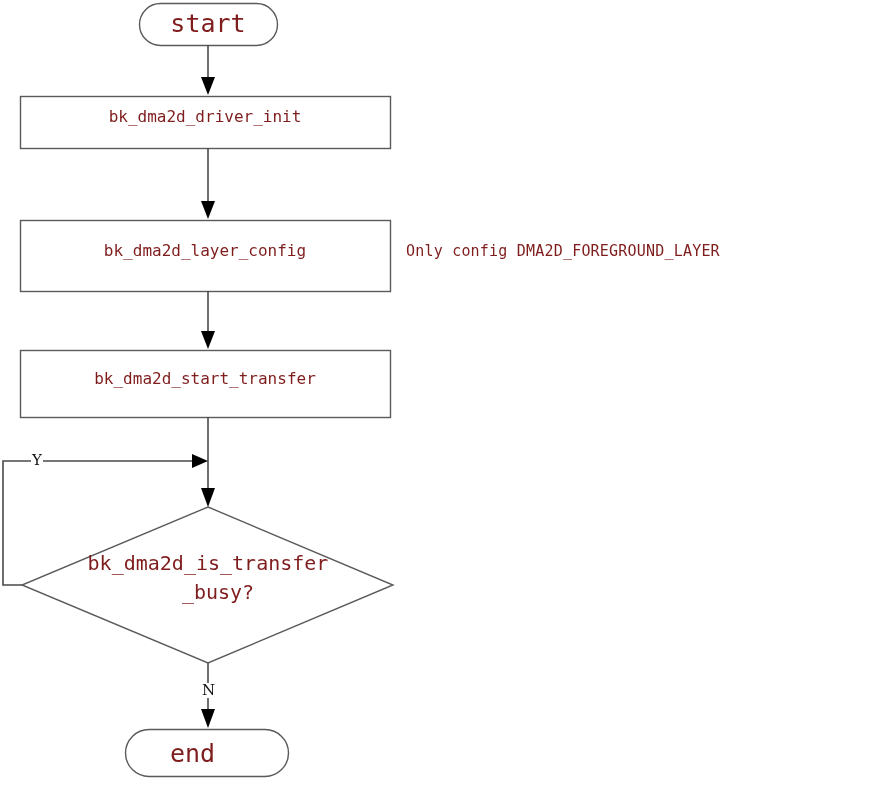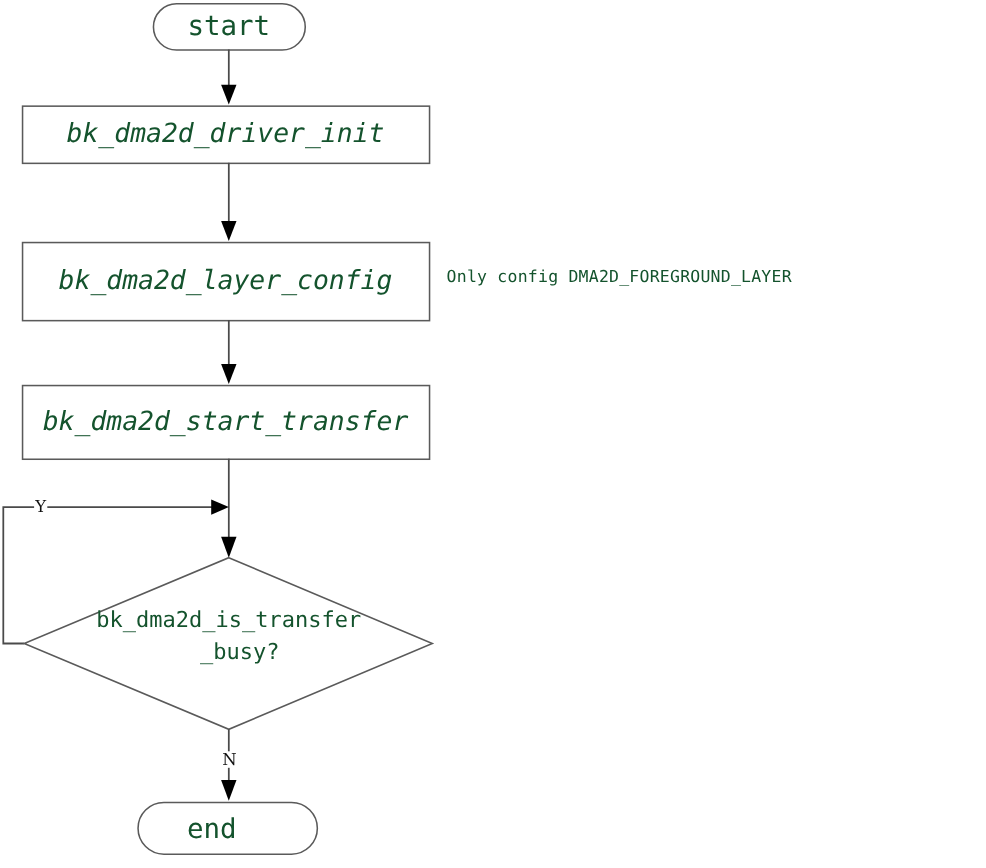--- a/index.html
+++ b/index.html
@@ -36,32 +36,31 @@
     stroke: #4a4a4a;
     stroke-width: 1.6;
     fill: none;
   }
   .arrow-head {
     fill: #000000;
     stroke: none;
   }
   .mono-text {
     font-family: "DejaVu Sans Mono", "Liberation Mono", monospace;
-    color: #14532d;
+    color: #7f1d1d;
     white-space: pre;
     position: absolute;
   }
   .terminal-label {
     font-size: 25px;
     line-height: 1;
   }
   .process-label {
-    font-size: 24px;
+    font-size: 16px;
     line-height: 1;
-    font-style: italic;
   }
   .decision-label {
     font-size: 20px;
     line-height: 1.12;
     text-align: center;
   }
   .annotation-label {
     font-size: 15px;
     line-height: 1;
     letter-spacing: 0.2px;

